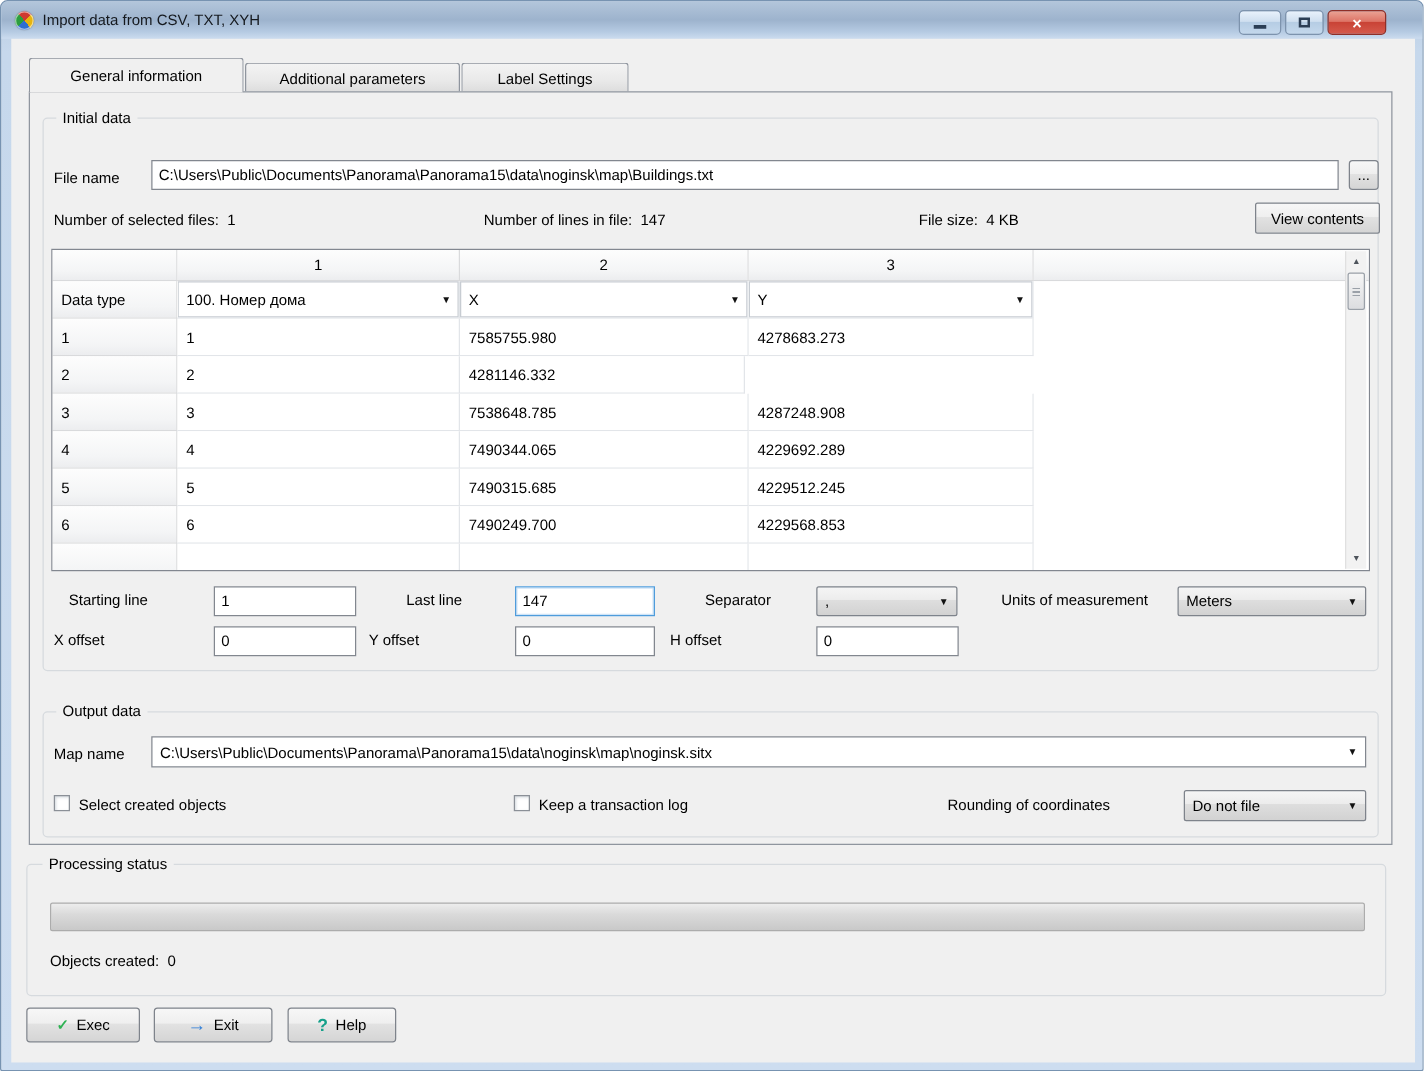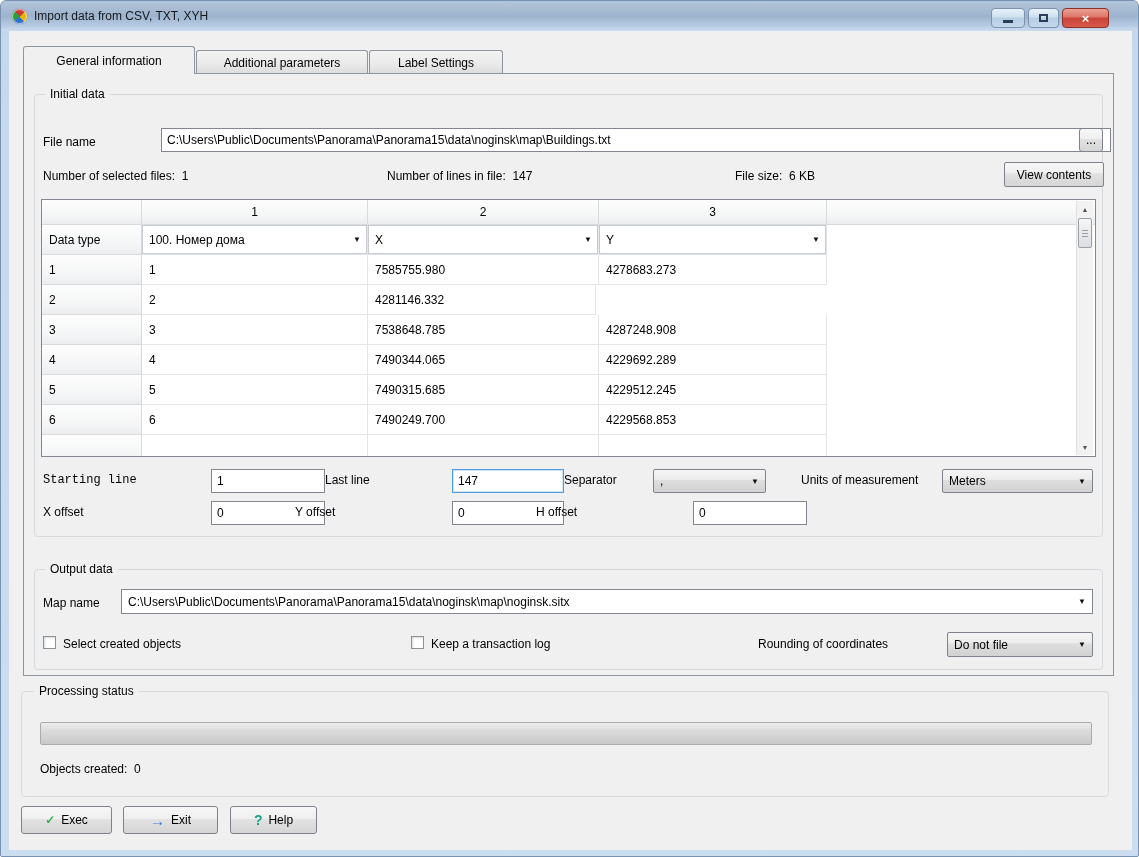--- a/index.html
+++ b/index.html
@@ -31,21 +31,21 @@
     display:flex; align-items:center; justify-content:center; white-space:nowrap; }
   .tab.active { background:#f0f0f0; z-index:3; }
   .tab.inactive { background:linear-gradient(180deg,#f3f3f3 0%,#eaeaea 55%,#dcdcdc 100%); z-index:1; }
   .tabpage { position:absolute; left:14px; top:42px; width:1091px; height:603px;
     border:1px solid #8f959e; background:#f0f0f0; z-index:2; }
 
   .grp { position:absolute; border:1px solid #d6dade; border-radius:4px; }
   .grp-legend { position:absolute; top:-8px; background:#f0f0f0; padding:0 5px; white-space:nowrap; }
 
   .tin { position:absolute; border:1px solid #82878f; background:#fff; font-family:"Liberation Sans",sans-serif;
-    font-size:12px; padding:0 5px; color:#000; outline:none;margin-left:40px; }
+    font-size:12px; padding:0 5px; color:#000; outline:none; }
   .tin.focused { border:1px solid #4f9cdb; box-shadow:inset 0 0 0 1px #cfe4f7; }
 
   .btn { position:absolute; border:1px solid #7e838b; border-radius:3px;
     background:linear-gradient(180deg,#f7f7f7 0%,#efefef 45%,#e2e2e2 46%,#d5d5d5 100%);
     display:flex; align-items:center; justify-content:center; gap:6px; font-size:12px; color:#000; }
   .btn .bicon { font-weight:bold; }
 
   .combo { position:absolute; border:1px solid #7e838b; border-radius:2px;
     background:linear-gradient(180deg,#f5f5f5 0%,#ececec 45%,#dedede 46%,#d2d2d2 100%);
     display:flex; align-items:center; padding:0 6px; }
@@ -130,21 +130,21 @@
         <span class="grp-legend" style="left:10px;">Initial data</span>
 
         <span class="lbl" style="left:8px;top:40px;">File name</span>
         <input class="tin" style="left: 86px; top: 33px; width: 950px; height: 24px;" value="C:\Users\Public\Documents\Panorama\Panorama15\data\noginsk\map\Buildings.txt">
         <div class="btn" style="left:1044px;top:33px;width:24px;height:24px;">
           <span>...</span>
         </div>
 
         <span class="lbl" style="left:8px;top:74px;"><span>Number of selected files:</span>&nbsp;&nbsp;<span>1</span></span>
         <span class="lbl" style="left:352px;top:74px;"><span>Number of lines in file:</span>&nbsp;&nbsp;<span>147</span></span>
-        <span class="lbl" style="left:700px;top:74px;"><span>File size:</span>&nbsp;&nbsp;<span>6 KB</span></span>
+        <span class="lbl" style="left:700px;top:74px;"><span>File size:</span>&nbsp;&nbsp;<span>4 KB</span></span>
         <div class="btn" style="left:969px;top:67px;width:100px;height:25px;border-radius:2px;">
           <span>View contents</span>
         </div>
 
         <div class="tbl">
           <div class="trow hrow">
             <div class="tc c0 hcell"></div>
             <div class="tc c1 hcell">
                 <span>1</span>
               </div>
@@ -224,21 +224,21 @@
 
           <div class="vscroll">
             <div class="sbtn up">▲</div>
             <div class="sthumb">
                 <div class="grip"></div>
               </div>
             <div class="sbtn down">▼</div>
           </div>
         </div>
 
-        <span class="lbl" style="left:8px;top:378px;font-family:Liberation Mono, monospace;">Starting line</span>
+        <span class="lbl" style="left:20px;top:378px;">Starting line</span>
         <input class="tin" style="left: 136px; top: 374px; width: 114px; height: 24px;" value="1">
         <span class="lbl" style="left:260px;top:378px;margin-left:30px;">Last line</span>
         <input class="tin focused" style="left: 377px; top: 374px; width: 112px; height: 24px;" value="147">
         <span class="lbl" style="left:501px;top:378px;margin-left:28px;">Separator</span>
         <div class="combo" style="left:618px;top:374px;width:113px;height:24px;">
           <span class="ctext">,</span>
           <span class="arr">▼</span>
         </div>
         <span class="lbl" style="left:742px;top:378px;margin-left:24px;">Units of measurement</span>
         <div class="combo" style="left:907px;top:374px;width:151px;height:24px;">

